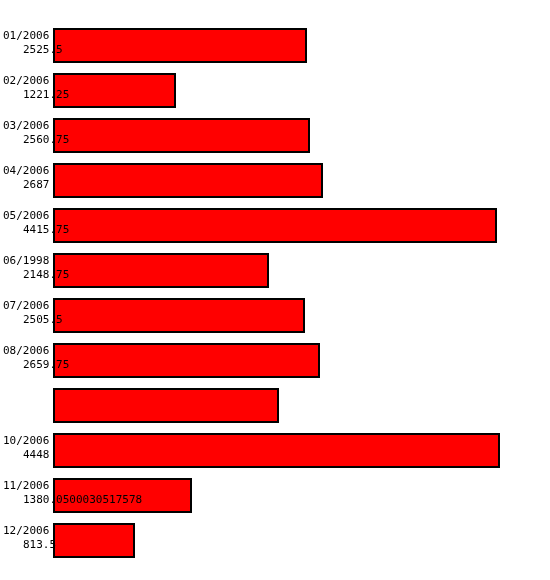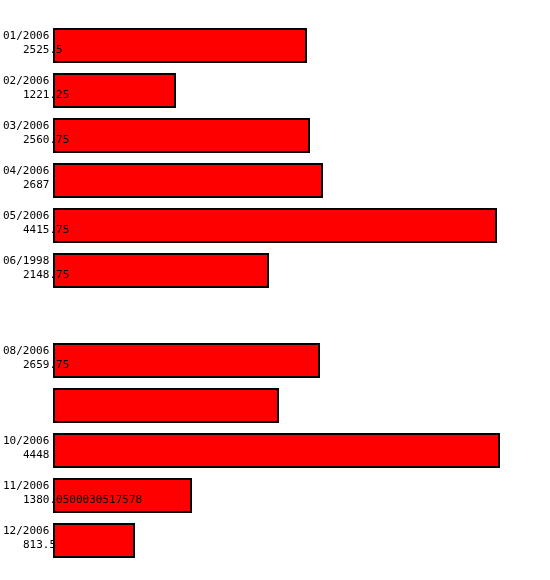--- a/index.html
+++ b/index.html
@@ -105,20 +105,27 @@
         <span class="label-value">4415.75</span>
       </div>
     </div>
     <div class="bar-row" style="top: 250px;">
       <div class="bar" style="width: 216px; left: 53px; background: rgb(255, 0, 0); border-color: rgb(0, 0, 0);"></div>
       <div class="row-label" style="color: rgb(0, 0, 0);">
         <span class="label-period">06/1998</span>
         <span class="label-value">2148.75</span>
       </div>
     </div>
+    <div class="bar-row" style="top: 295px;">
+      <div class="bar" style="width: 252px; left: 53px; background: rgb(255, 0, 0); border-color: rgb(0, 0, 0);"></div>
+      <div class="row-label" style="color: rgb(0, 0, 0);">
+        <span class="label-period">07/2006</span>
+        <span class="label-value">2505.5</span>
+      </div>
+    </div>
     <div class="bar-row" style="top: 340px;">
       <div class="bar" style="width: 267px; left: 53px; background: rgb(255, 0, 0); border-color: rgb(0, 0, 0);"></div>
       <div class="row-label" style="color: rgb(0, 0, 0);">
         <span class="label-period">08/2006</span>
         <span class="label-value">2659.75</span>
       </div>
     </div>
     <div class="bar-row" style="top: 385px;">
       <div class="bar" style="width: 226px; left: 53px; background: rgb(255, 0, 0); border-color: rgb(0, 0, 0);"></div>
     </div>

